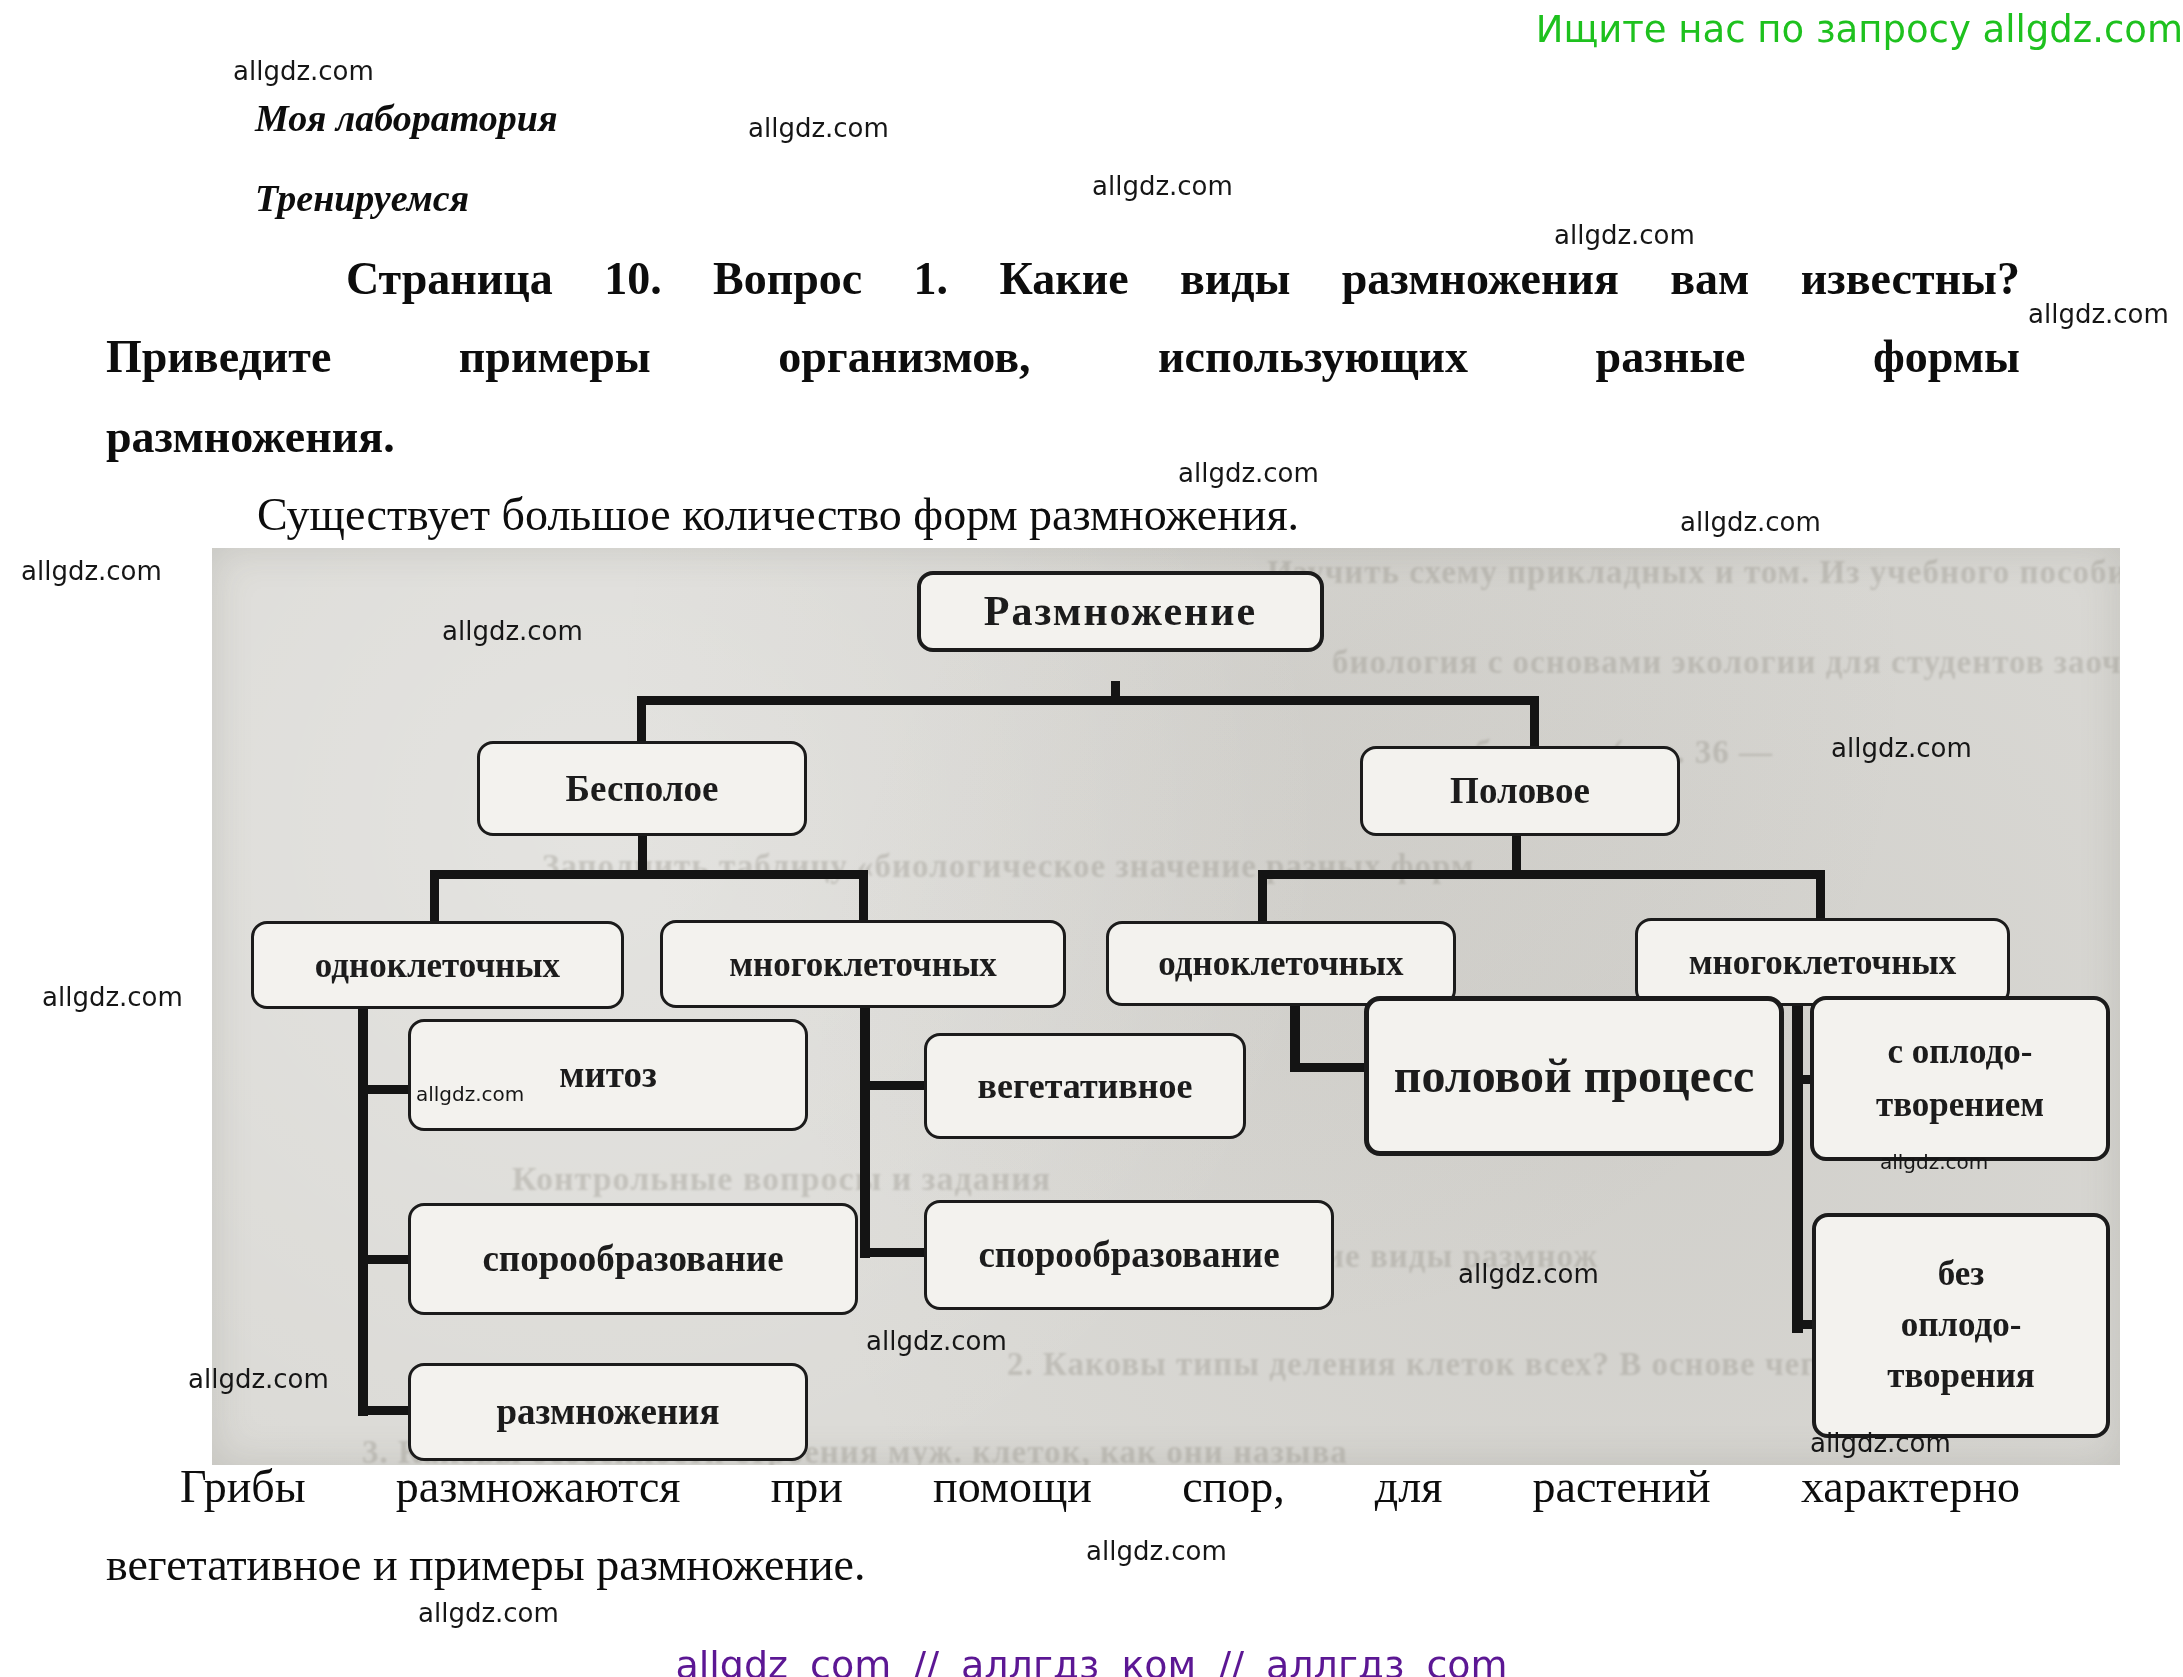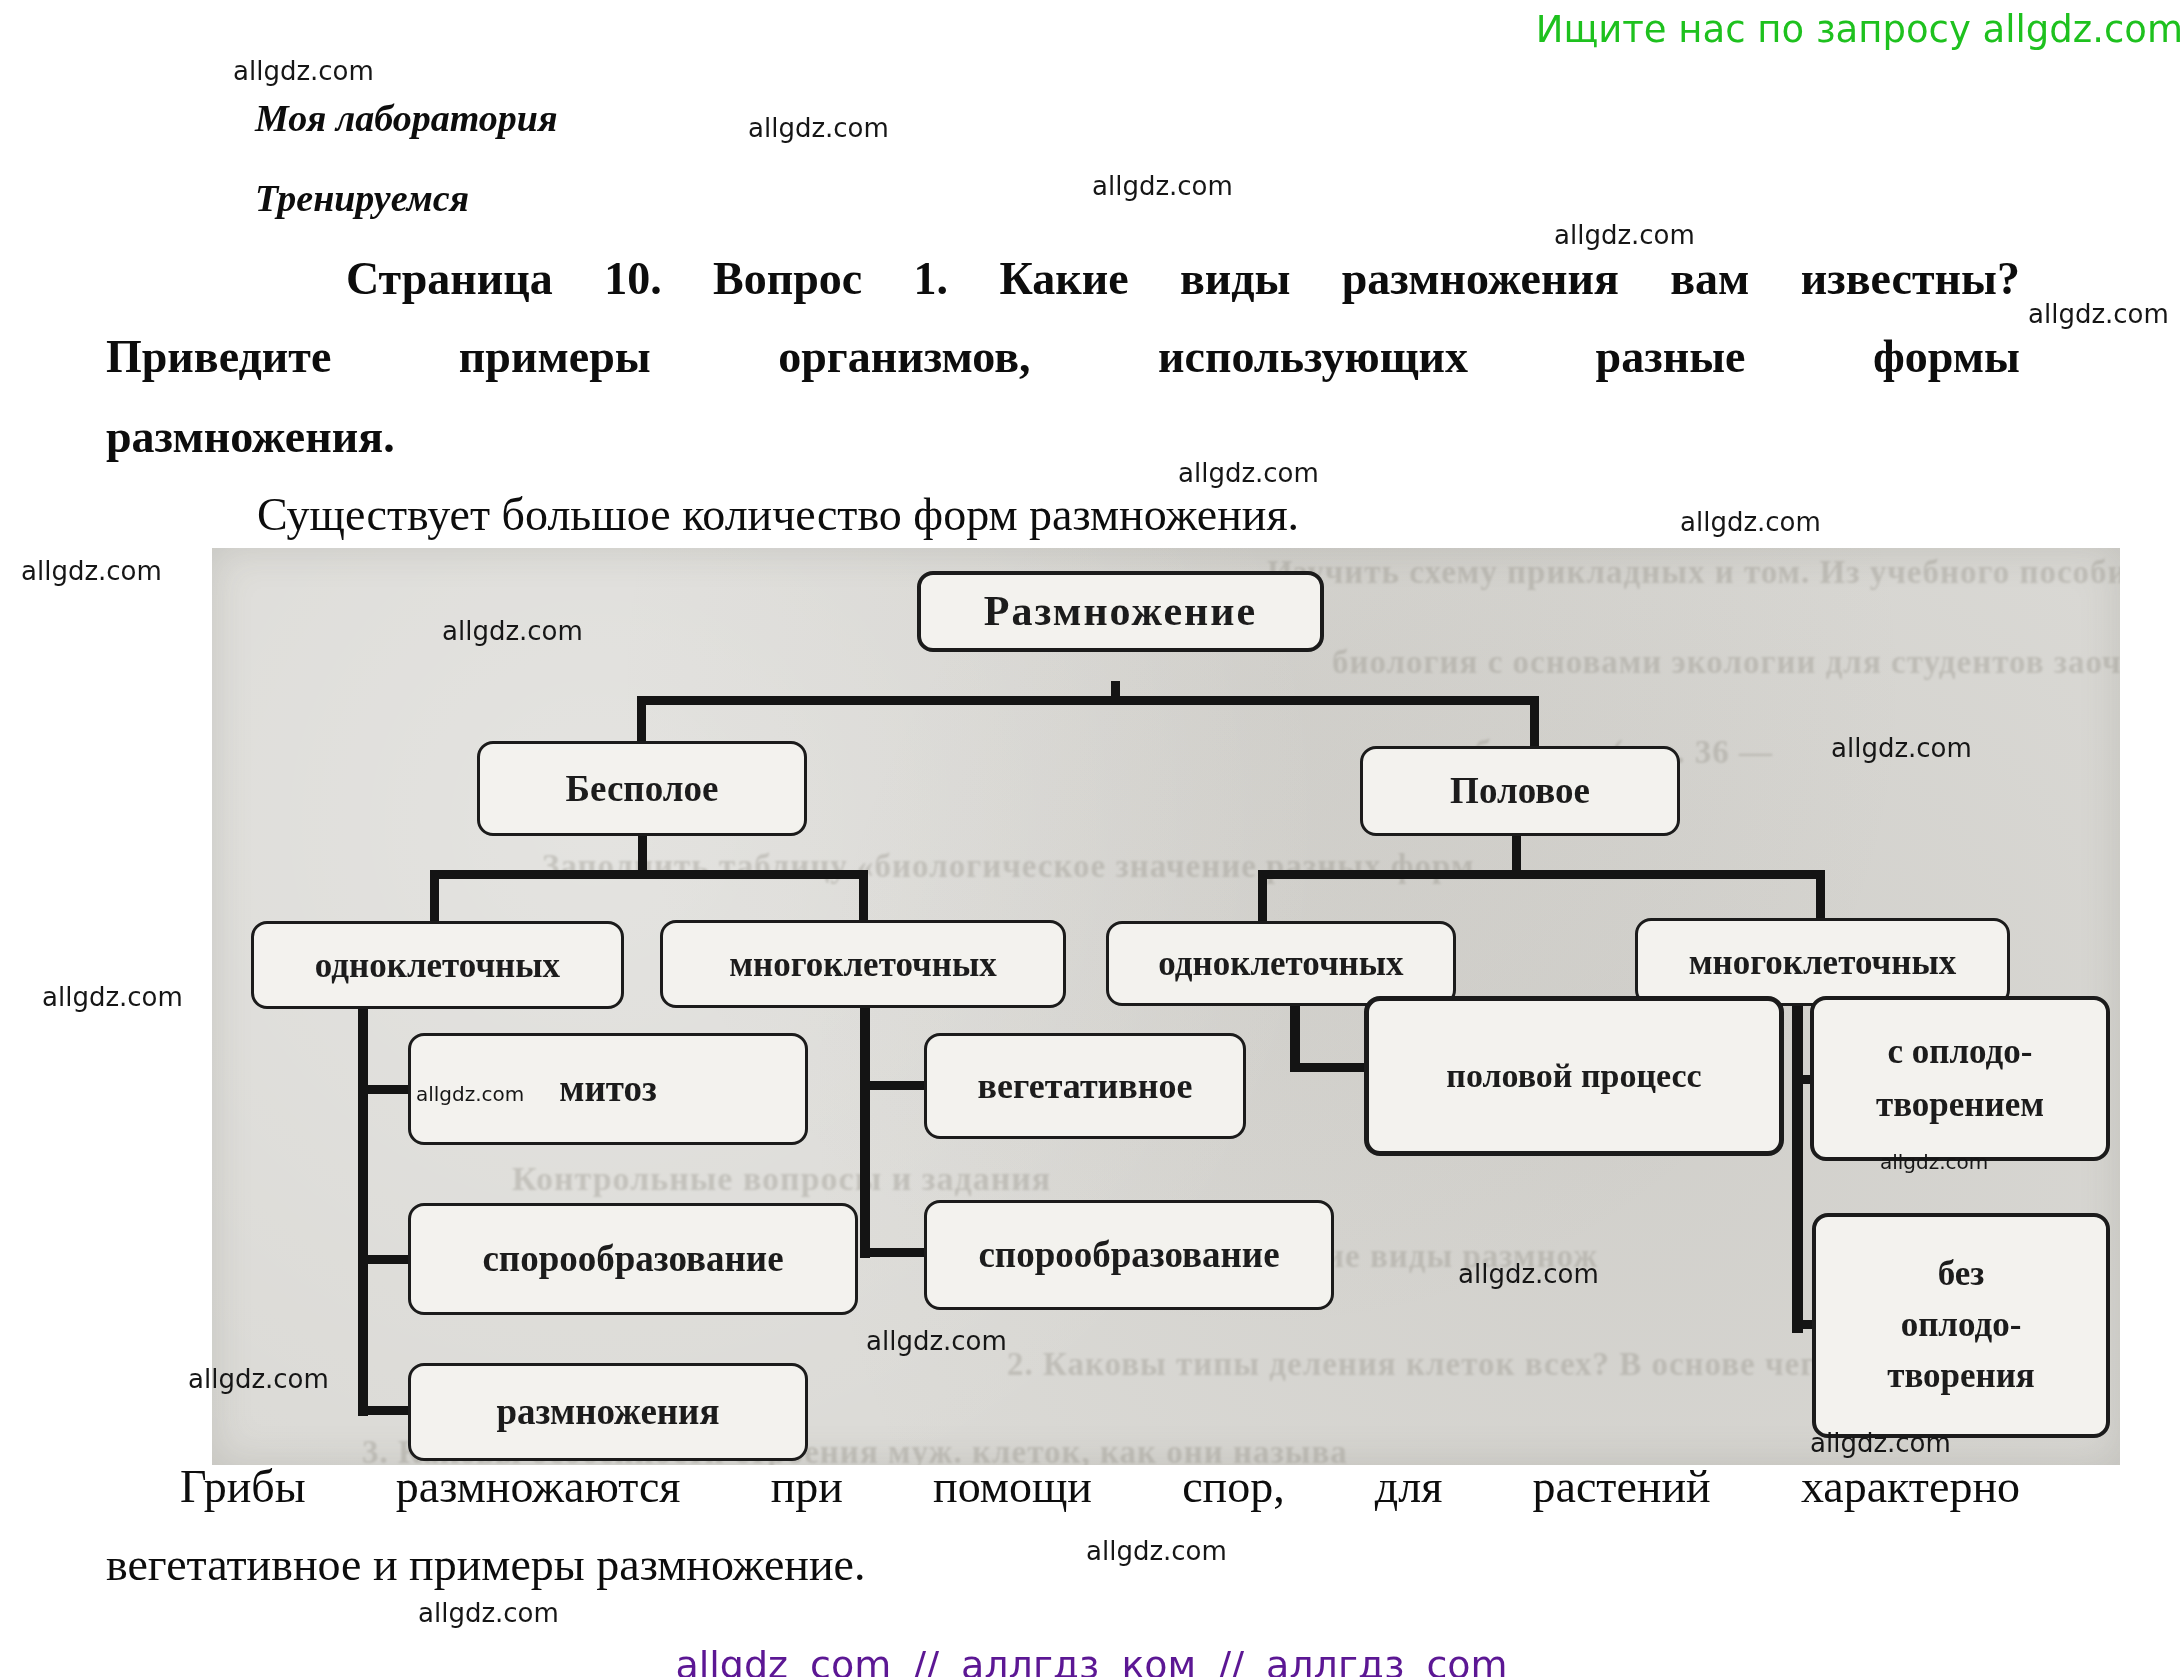--- a/index.html
+++ b/index.html
@@ -59,26 +59,26 @@
   }
   .conn{position:absolute;background:#141414;}
   
   #node-root{left:705px;top:23px;width:407px;height:81px;font-size:42px;border-width:4px;letter-spacing:2px;}
   #node-asexual{left:265px;top:193px;width:330px;height:95px;font-size:37px;font-weight:600;}
   #node-sexual{left:1148px;top:198px;width:320px;height:90px;font-size:37px;font-weight:600;}
   #node-asexual-unicellular{left:39px;top:373px;width:373px;height:88px;font-size:35px;}
   #node-asexual-multicellular{left:448px;top:372px;width:406px;height:88px;font-size:35px;}
   #node-sexual-unicellular{left:894px;top:373px;width:350px;height:85px;font-size:35px;}
   #node-sexual-multicellular{left:1423px;top:370px;width:375px;height:88px;font-size:35px;}
-  #node-mitosis{left:196px;top:485px;width:400px;height:112px;font-size:37px;}
+  #node-mitosis{left:196px;top:471px;width:400px;height:112px;font-size:37px;}
   #node-sporulation-left{left:196px;top:655px;width:450px;height:112px;font-size:37px;}
   #node-budding{left:196px;top:815px;width:400px;height:98px;font-size:37px;}
   #node-vegetative{left:712px;top:485px;width:322px;height:106px;font-size:36px;}
   #node-sporulation-mid{left:712px;top:652px;width:410px;height:110px;font-size:37px;}
-  #node-sexual-process{left:1152px;top:448px;width:420px;height:160px;font-size:34px;border-width:5px;}
+  #node-sexual-process{left:1152px;top:448px;width:420px;height:160px;font-size:48px;border-width:5px;}
   #node-with-fertilization{left:1598px;top:448px;width:300px;height:165px;font-size:35px;border-width:4px;line-height:1.5;}
   #node-without-fertilization{left:1600px;top:665px;width:298px;height:225px;font-size:35px;border-width:4px;line-height:1.45;}
   #wm-in-mitosis{left:204px;top:534px;font-size:20px;position:absolute;
     font-family:"DejaVu Sans",sans-serif;color:#161616;}
 </style>
 </head>
 <body>
 
 <div id="top-banner" class="abs">Ищите нас по запросу allgdz.com</div>
 

